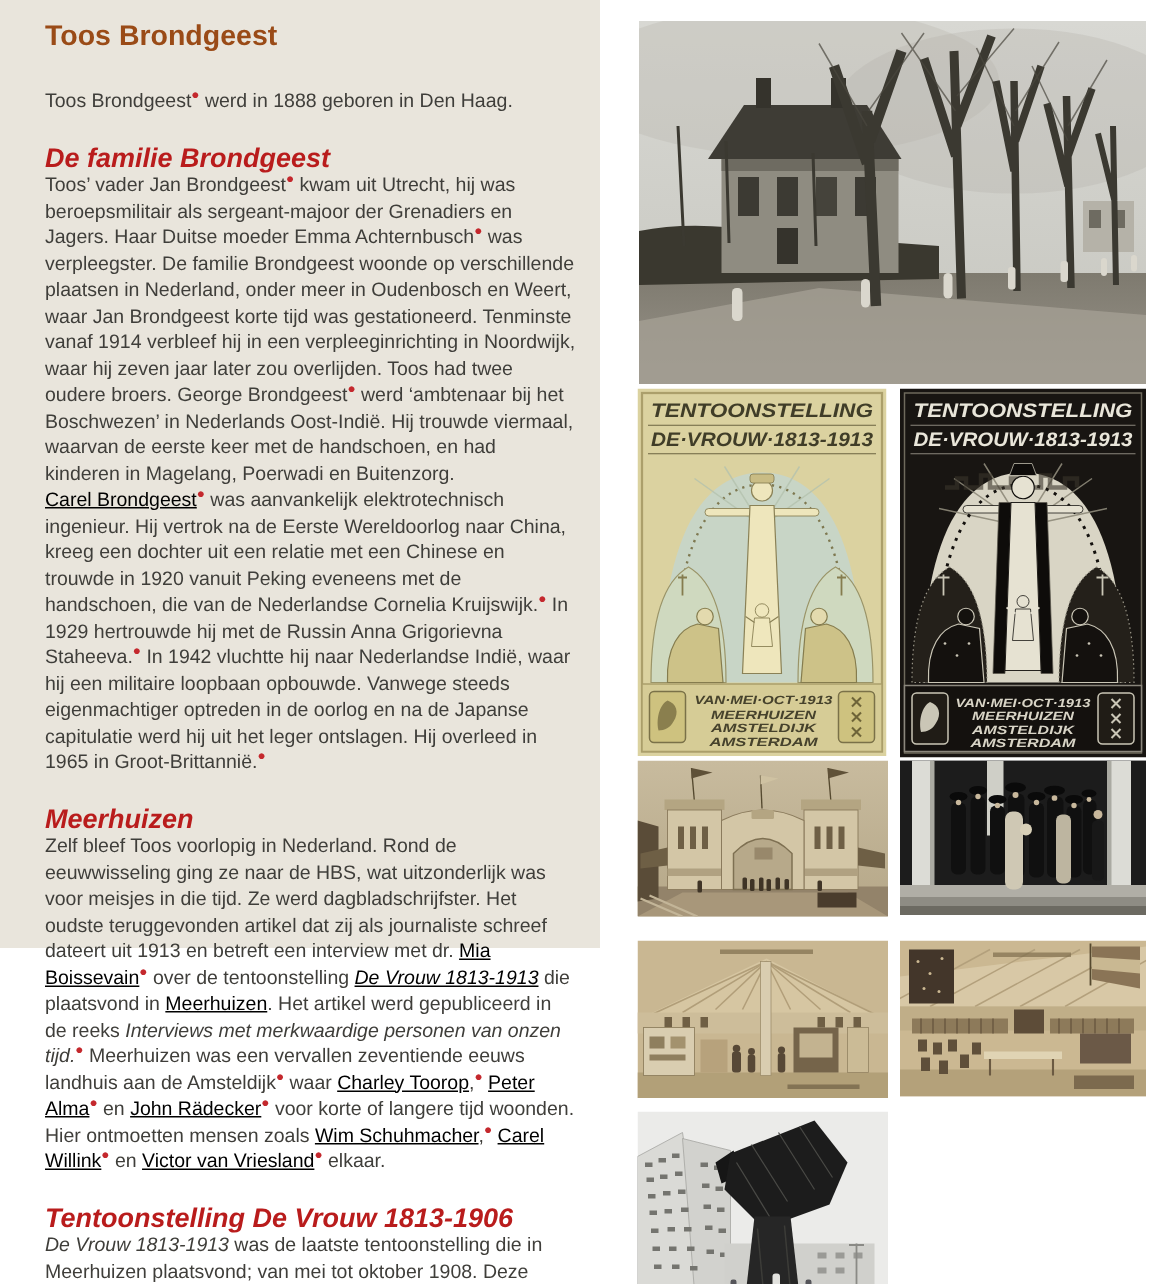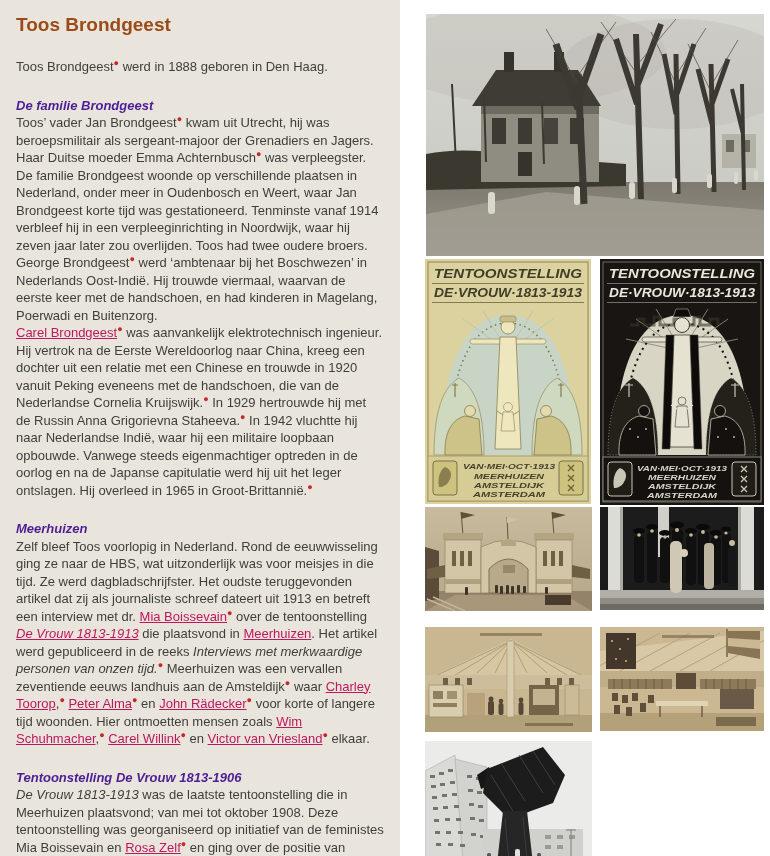--- a/index.html
+++ b/index.html
@@ -1,25 +1,25 @@
 <!DOCTYPE html>
 <html lang="nl"><head>
 <meta charset="utf-8">
 <style>
   html,body{margin:0;padding:0;background:#ffffff;}
   .page{position:relative;width:770px;height:856px;background:#ffffff;overflow:hidden;
         font-family:"Liberation Sans","DejaVu Sans",sans-serif;}
   
-  .text-col{position:absolute;left:0;top:0;width:400px;height:856px;background:#e9e5dc;
-            box-sizing:border-box;padding:12px 16px 0 16px;color:#3f3e3a;}
+  .text-col{position:absolute;left:0;top:0;width:400px;height:632px;background:#e9e5dc;
+            box-sizing:border-box;padding:12px 16px 0 30px;color:#3f3e3a;}
   .text-col h1{margin:2px 0 22px 0;font-size:19px;line-height:22px;color:#9a4b17;font-weight:bold;}
-  .text-col h2{margin:21px 0 0 0;font-size:13px;line-height:17.5px;font-style:italic;
-               font-weight:bold;color:#4c1d95;}
+  .text-col h2{margin:21px 0 0 0;font-size:18px;line-height:17.5px;font-style:italic;
+               font-weight:bold;color:#b91c1c;}
   .text-col p{margin:0;font-size:13px;line-height:17.5px;}
-  .text-col a{color:#be185d;text-decoration:underline;}
+  .text-col a{color:#000000;text-decoration:underline;}
   .text-col a.it{font-style:italic;}
   .text-col em{font-style:italic;}
   sup.dot{color:#c4282d;font-size:9px;line-height:0;vertical-align:super;text-decoration:none;cursor:pointer;}
   
   figure{position:absolute;margin:14px;padding:0;font-style:italic;}
   figure svg{display:block;}
   .f1{left:412px;top:0;}
   .f2{left:411px;top:245px;}
   .f3{left:586px;top:245px;}
   .f4{left:411px;top:493px;}

